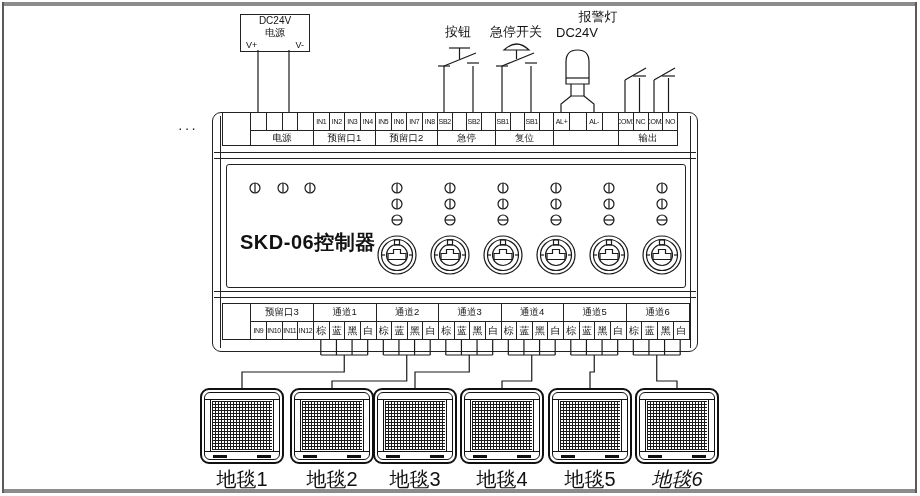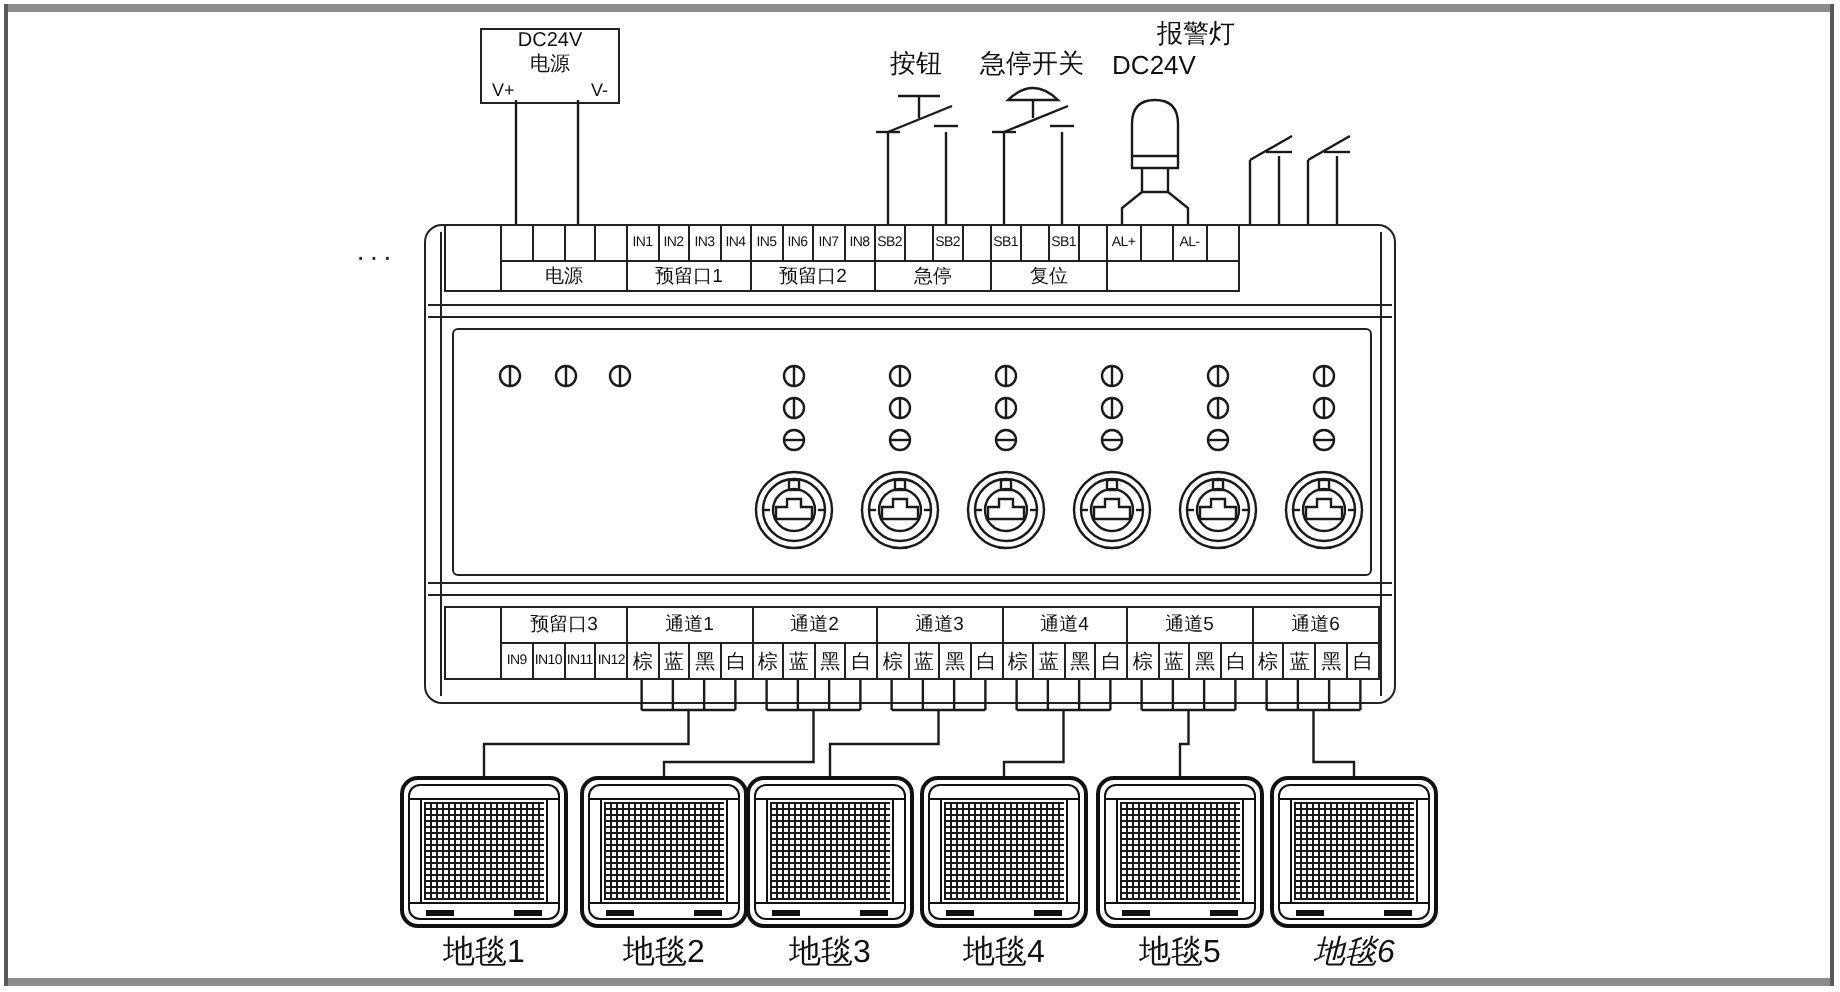--- a/index.html
+++ b/index.html
@@ -38,21 +38,21 @@
   .mat-inner{width:100%;height:100%;border:1px solid #111;border-radius:6px;display:flex;flex-direction:column;overflow:hidden;box-sizing:border-box;}
   .mat-top{height:6px;border-bottom:1px solid #111;flex:none;}
   .mat-mid{flex:1;display:flex;min-height:0;}
   .mat-sideL{width:5px;flex:none;border-right:1px solid #111;}
   .mat-sideR{width:5px;flex:none;border-left:1px solid #111;}
   .mat-grid{flex:1;margin:1px;background:
       repeating-linear-gradient(0deg,#1a1a1a 0 1px,transparent 1px 3px),
       repeating-linear-gradient(90deg,#1a1a1a 0 1px,transparent 1px 3px);}
   .mat-bottom{height:7px;border-top:1px solid #111;flex:none;position:relative;}
   .mat-foot{position:absolute;bottom:1px;width:14px;height:3px;background:#111;}
-  .mat-label{position:absolute;top:466px;width:84px;text-align:center;font-size:16px;}
+  .mat-label{position:absolute;top:466px;width:84px;text-align:center;font-size:20px;}
   #dots{left:178px;top:120px;font-size:14px;letter-spacing:2px;color:#222;}
   #wires{position:absolute;left:0;top:0;z-index:5;pointer-events:none;}
 </style>
 </head>
 <body>
 
 <div id="page">
 
   <div class="frame-h" style="top:2px"></div>
   <div class="frame-h" style="top:489px"></div>
@@ -134,23 +134,33 @@
       </div>
       <div class="tgroup" style="width: 65px; gap: 19px;">
         <div class="cellrow">
           <span class="cell">AL+</span>
           <span class="cell"></span>
           <span class="cell">AL-</span>
           <span class="cell"></span>
         </div>
         <div class="glabel">断线报警</div>
       </div>
+      <div class="tgroup" style="width: 58px;">
+        <div class="cellrow">
+          <span class="cell">COM1</span>
+          <span class="cell">NC</span>
+          <span class="cell">COM2</span>
+          <span class="cell">NO</span>
+        </div>
+        <div class="glabel">输出</div>
+      </div>
     </div>
 
   <div id="panel" class="abs"></div>
+  <div id="title" class="abs">SKD-06控制器</div>
 
   <div id="botstrip" class="strip botstrip" style="left:222px;top:303px;height:37px;">
       <div class="tgroup" style="width: 28px;">
         <div class="glabel"></div>
       </div>
       <div class="tgroup" style="width: 63px;">
         <div class="glabel">预留口3</div>
         <div class="cellrow">
           <span class="cell">IN9</span>
           <span class="cell">IN10</span>

